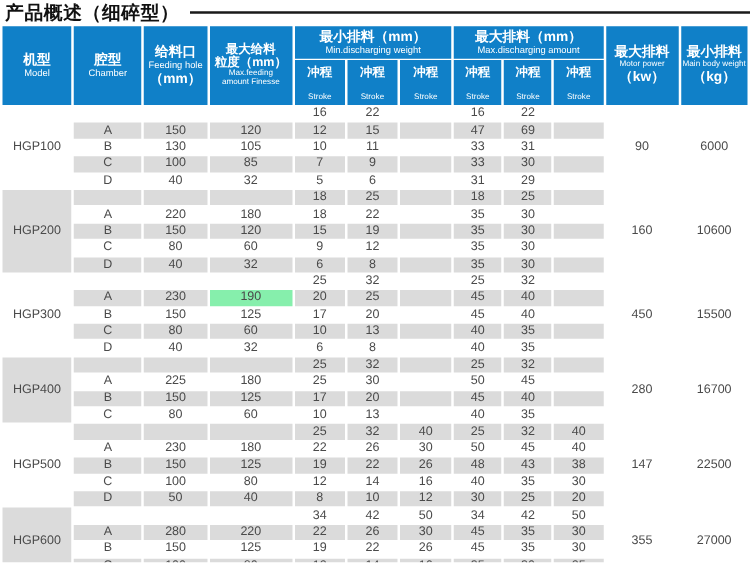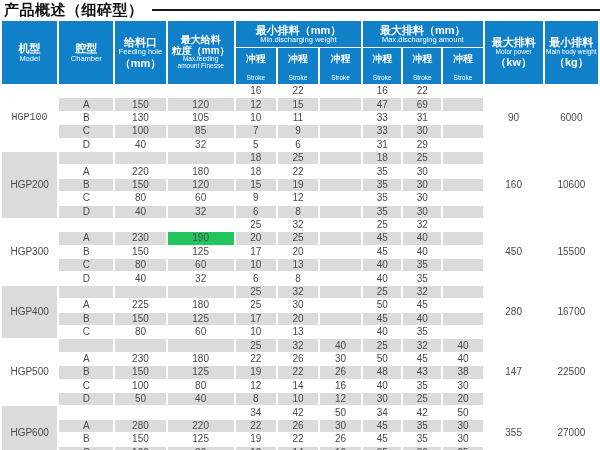--- a/index.html
+++ b/index.html
@@ -101,21 +101,21 @@
         <th><span class="szh">冲程</span> <span class="sen">Stroke</span></th>
         <th><span class="szh">冲程</span> <span class="sen">Stroke</span></th>
         <th><span class="szh">冲程</span> <span class="sen">Stroke</span></th>
         <th><span class="szh">冲程</span> <span class="sen">Stroke</span></th>
         <th><span class="szh">冲程</span> <span class="sen">Stroke</span></th>
         <th><span class="szh">冲程</span> <span class="sen">Stroke</span></th>
       </tr>
     </thead>
     <tbody>
         <tr>
-          <td rowspan="5" style="background: rgb(255, 255, 255); font-family: Liberation Mono, monospace;">HGP100</td>
+          <td rowspan="5" style="background: rgb(255, 255, 255);">HGP100</td>
           <td style="background: rgb(255, 255, 255);"></td>
           <td style="background: rgb(255, 255, 255);"></td>
           <td style="background: rgb(255, 255, 255);"></td>
           <td style="background: rgb(255, 255, 255);">16</td>
           <td style="background: rgb(255, 255, 255);">22</td>
           <td style="background: rgb(255, 255, 255);"></td>
           <td style="background: rgb(255, 255, 255);">16</td>
           <td style="background: rgb(255, 255, 255);">22</td>
           <td style="background: rgb(255, 255, 255);"></td>
           <td rowspan="5" style="background: rgb(255, 255, 255);">90</td>
@@ -233,21 +233,21 @@
           <td style="background: rgb(255, 255, 255);"></td>
           <td style="background: rgb(255, 255, 255);">25</td>
           <td style="background: rgb(255, 255, 255);">32</td>
           <td style="background: rgb(255, 255, 255);"></td>
           <td rowspan="5" style="background: rgb(255, 255, 255);">450</td>
           <td rowspan="5" style="background: rgb(255, 255, 255);">15500</td>
         </tr>
         <tr>
           <td style="background: rgb(219, 219, 219);">A</td>
           <td style="background: rgb(219, 219, 219);">230</td>
-          <td style="background: #22c55e;">190</td>
+          <td style="background: #86efac;">190</td>
           <td style="background: rgb(219, 219, 219);">20</td>
           <td style="background: rgb(219, 219, 219);">25</td>
           <td style="background: rgb(219, 219, 219);"></td>
           <td style="background: rgb(219, 219, 219);">45</td>
           <td style="background: rgb(219, 219, 219);">40</td>
           <td style="background: rgb(219, 219, 219);"></td>
         </tr>
         <tr>
           <td style="background: rgb(255, 255, 255);">B</td>
           <td style="background: rgb(255, 255, 255);">150</td>

